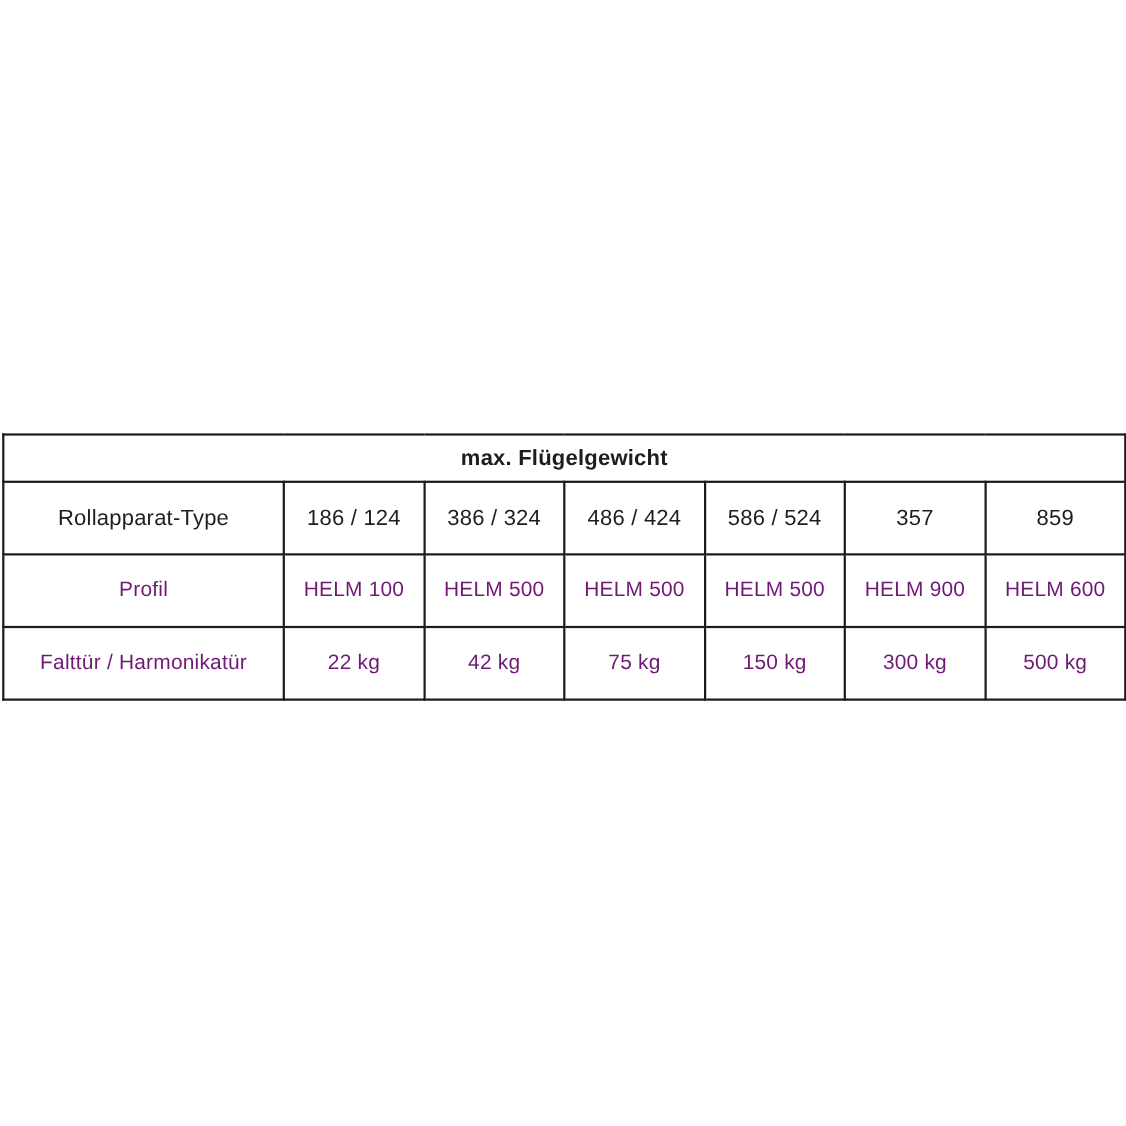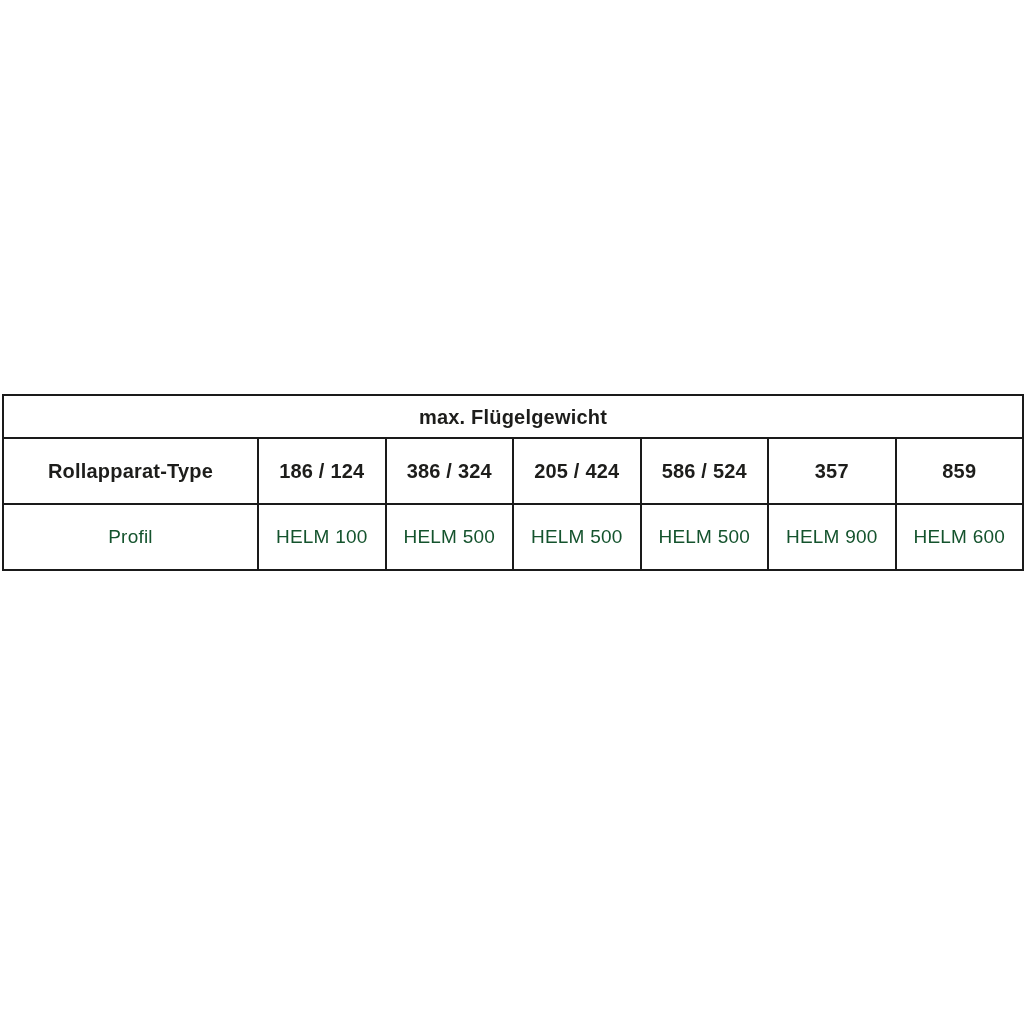--- a/index.html
+++ b/index.html
@@ -37,27 +37,27 @@
     line-height: 1.2;
     letter-spacing: 0.2px;
   }
   tr.header-row th {
     height: 41px;
     font-weight: bold;
     font-size: 20px;
   }
   tr.type-row td {
     height: 64px;
-    font-weight: bold;
+    font-weight: normal;
     font-size: 20px;
   }
   tr.data-row td {
     height: 64px;
     font-weight: normal;
-    color: #14532d;
+    color: #701a75;
   }
   col.label-col { width: 255px; }
   col.val-col   { width: 127.5px; }
 </style>
 </head>
 <body>
 
 <div class="page">
 
   <table class="spec-table">
@@ -73,32 +73,41 @@
 
     <tbody>
         <tr class="header-row">
       <th colspan="7">max. Flügelgewicht</th>
     </tr>
 
     <tr class="type-row">
       <td>Rollapparat-Type</td>
       <td>186 / 124</td>
       <td>386 / 324</td>
-      <td>205 / 424</td>
+      <td>486 / 424</td>
       <td>586 / 524</td>
       <td>357</td>
       <td>859</td>
     </tr>
 
     <tr class="data-row">
       <td>Profil</td>
       <td>HELM 100</td>
       <td>HELM 500</td>
       <td>HELM 500</td>
       <td>HELM 500</td>
       <td>HELM 900</td>
       <td>HELM 600</td>
     </tr>
 
+    <tr class="data-row">
+      <td>Falttür / Harmonikatür</td>
+      <td>22 kg</td>
+      <td>42 kg</td>
+      <td>75 kg</td>
+      <td>150 kg</td>
+      <td>300 kg</td>
+      <td>500 kg</td>
+    </tr>
   </tbody>
     </table>
 
 </div>
 
 </body></html>

